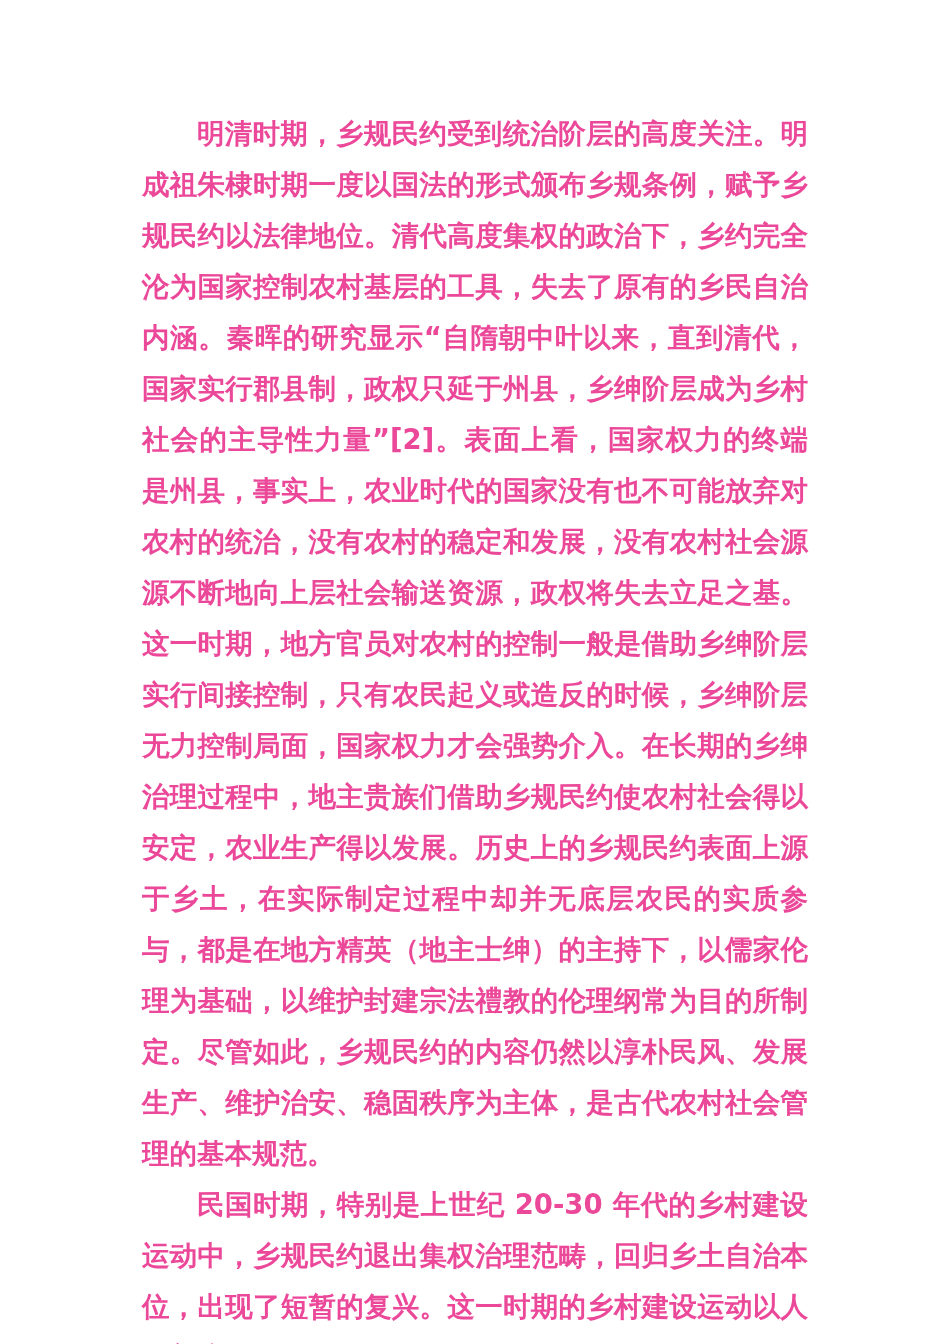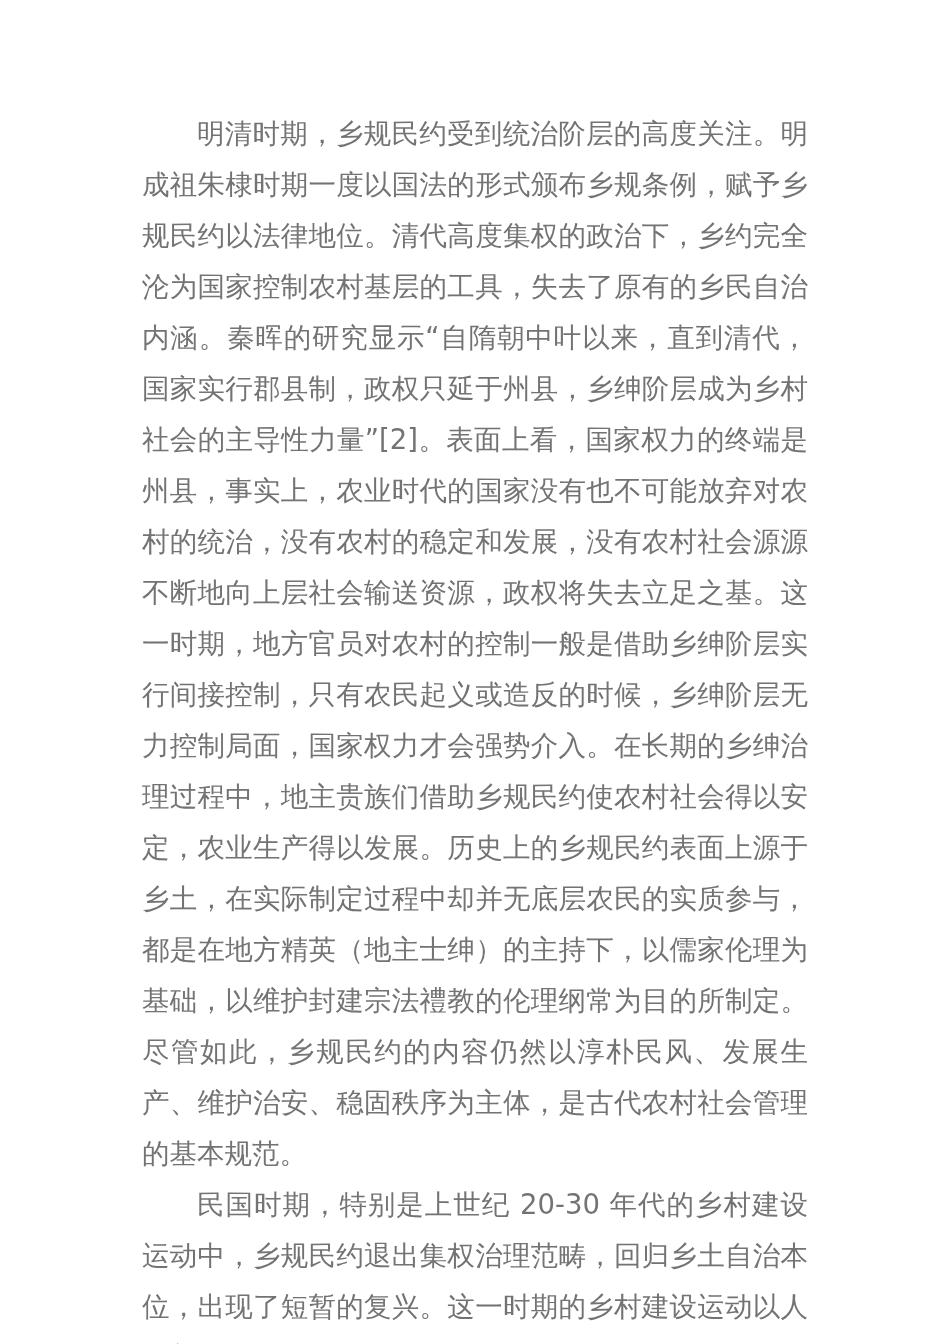--- a/index.html
+++ b/index.html
@@ -20,26 +20,26 @@
     box-sizing: border-box;
     padding: 108px 142px 0 142px;
   }
   .doc-body {
     width: 666px;
   }
   .para {
     margin: 0 0 0 0;
     font-size: 27.5px;
     line-height: 51px;
-    color: #737373;
+    color: #ec4899;
     text-align: justify;
     text-justify: inter-ideograph;
     text-indent: 55px;
     letter-spacing: 0px;
-    font-weight: 400;
+    font-weight: 700;
   }
   .para + .para {
     margin-top: 0px;
   }
 </style>
 </head>
 <body>
 
 <div class="page">
   <div class="doc-body">

